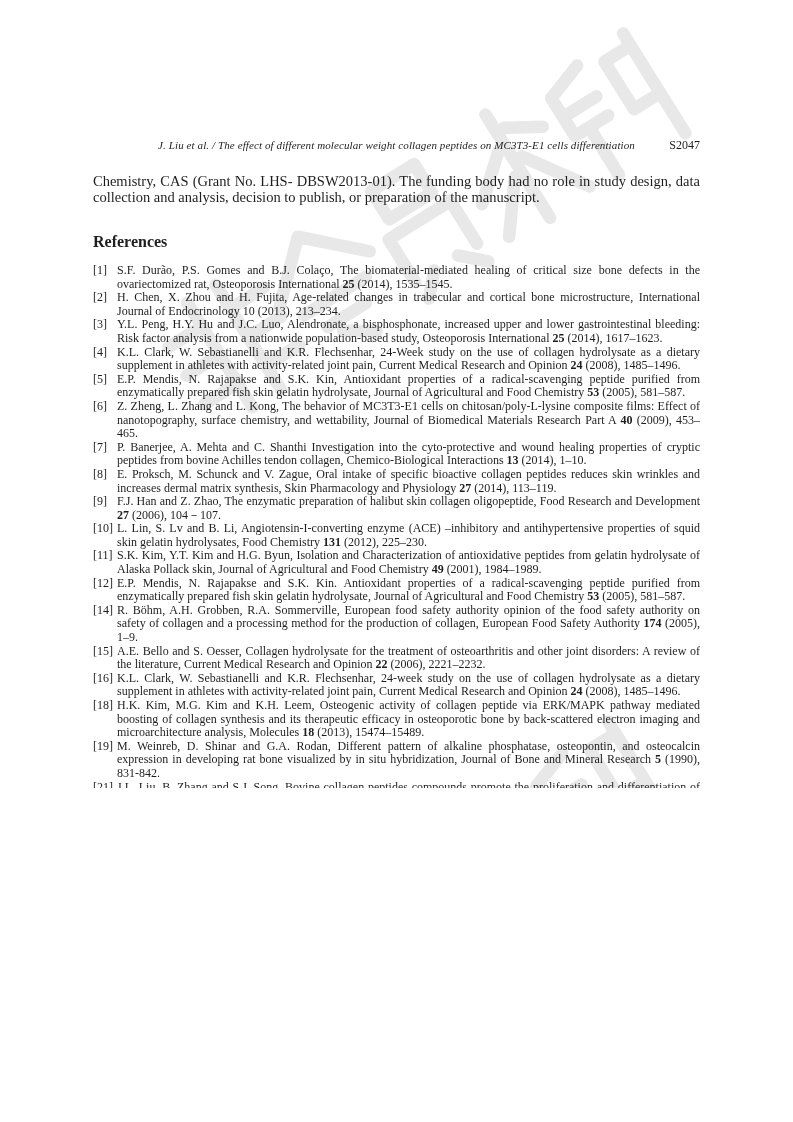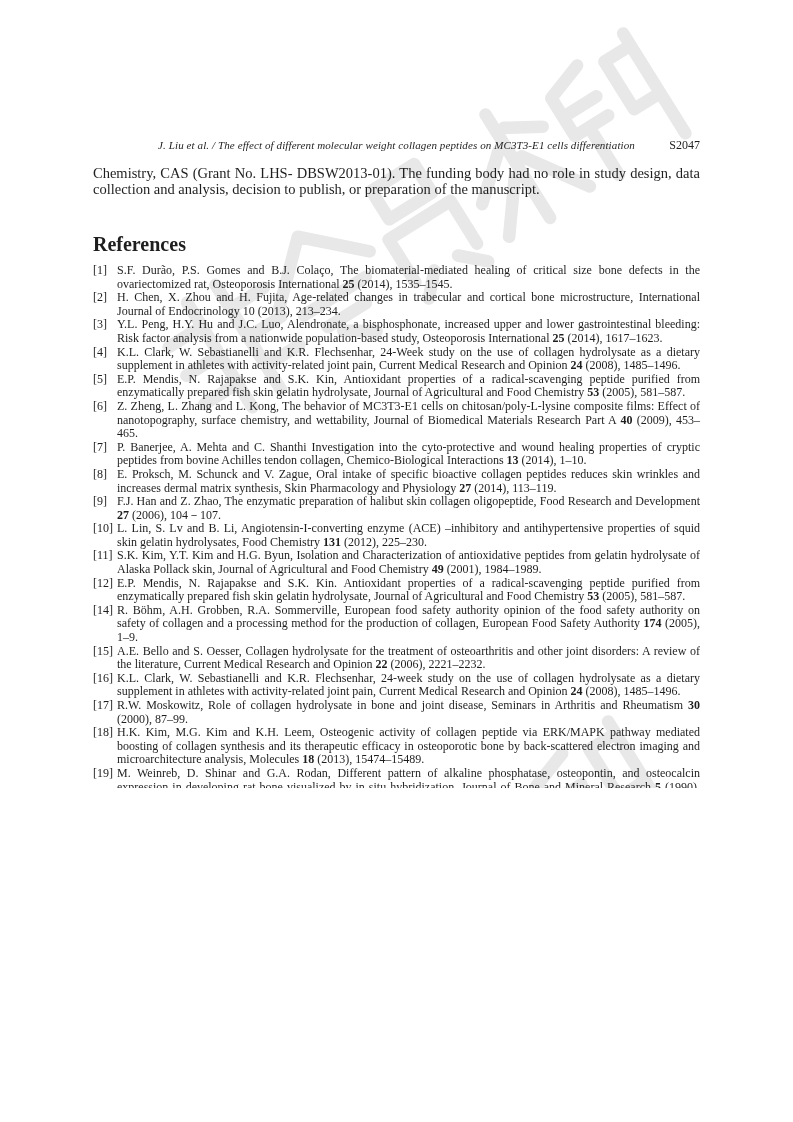--- a/index.html
+++ b/index.html
@@ -14,25 +14,25 @@
   .wm-top{left:131px;top:152px;transform:rotate(-32deg);}
   .wm-bottom{left:116px;top:840px;transform:rotate(-32deg);}
   .watermark path{stroke:currentColor;stroke-width:9;fill:none;
     stroke-linecap:round;stroke-linejoin:round;}
   
   .header{position:absolute;left:93px;top:139px;width:607px;height:16px;}
   .running-head{position:absolute;left:0;right:0;text-align:center;
     font-style:italic;font-size:11px;letter-spacing:0.1px;}
   .page-id{position:absolute;right:0;top:-1px;font-size:12px;}
   
-  .funding{position:absolute;left:93px;top:166px;width:607px;margin:0;
+  .funding{position:absolute;left:93px;top:174px;width:607px;margin:0;
     font-size:14.5px;line-height:15.9px;text-align:justify;}
   
   .refs-heading{position:absolute;left:93px;top:233px;margin:0;
-    font-size:20px;font-weight:bold;}
+    font-size:16px;font-weight:bold;}
   .refs-list{position:absolute;left:93px;top:264px;width:607px;
     font-size:12px;line-height:13.6px;}
   .ref-item{position:relative;padding-left:24px;text-align:justify;}
   .ref-label{position:absolute;left:0;top:0;}
   
   .page-number{position:absolute;left:0;top:1073px;width:100%;
     text-align:left;font-size:11.5px;}
 </style>
 </head>
 <body>
@@ -98,21 +98,20 @@
         <div class="ref-item"><span class="ref-label">[6]</span><span><span>Z. Zheng, L. Zhang and L. Kong, The behavior of MC3T3-E1 cells on chitosan/poly-L-lysine composite films: Effect of nanotopography, surface chemistry, and wettability, Journal of Biomedical Materials Research Part A </span><b>40</b><span> (2009), 453–465.</span></span></div>
         <div class="ref-item"><span class="ref-label">[7]</span><span><span>P. Banerjee, A. Mehta and C. Shanthi Investigation into the cyto-protective and wound healing properties of cryptic peptides from bovine Achilles tendon collagen, Chemico-Biological Interactions </span><b>13</b><span> (2014), 1–10.</span></span></div>
         <div class="ref-item"><span class="ref-label">[8]</span><span><span>E. Proksch, M. Schunck and V. Zague, Oral intake of specific bioactive collagen peptides reduces skin wrinkles and increases dermal matrix synthesis, Skin Pharmacology and Physiology </span><b>27</b><span> (2014), 113–119.</span></span></div>
         <div class="ref-item"><span class="ref-label">[9]</span><span><span>F.J. Han and Z. Zhao, The enzymatic preparation of halibut skin collagen oligopeptide, Food Research and Development </span><b>27</b><span> (2006), 104－107.</span></span></div>
         <div class="ref-item"><span class="ref-label">[10]</span><span><span>L. Lin, S. Lv and B. Li, Angiotensin-I-converting enzyme (ACE) –inhibitory and antihypertensive properties of squid skin gelatin hydrolysates, Food Chemistry </span><b>131</b><span> (2012), 225–230.</span></span></div>
         <div class="ref-item"><span class="ref-label">[11]</span><span><span>S.K. Kim, Y.T. Kim and H.G. Byun, Isolation and Characterization of antioxidative peptides from gelatin hydrolysate of Alaska Pollack skin, Journal of Agricultural and Food Chemistry </span><b>49</b><span> (2001), 1984–1989.</span></span></div>
         <div class="ref-item"><span class="ref-label">[12]</span><span><span>E.P. Mendis, N. Rajapakse and S.K. Kin. Antioxidant properties of a radical-scavenging peptide purified from enzymatically prepared fish skin gelatin hydrolysate, Journal of Agricultural and Food Chemistry </span><b>53</b><span> (2005), 581–587.</span></span></div>
         <div class="ref-item"><span class="ref-label">[14]</span><span><span>R. Böhm, A.H. Grobben, R.A. Sommerville, European food safety authority opinion of the food safety authority on safety of collagen and a processing method for the production of collagen, European Food Safety Authority </span><b>174</b><span> (2005), 1–9.</span></span></div>
         <div class="ref-item"><span class="ref-label">[15]</span><span><span>A.E. Bello and S. Oesser, Collagen hydrolysate for the treatment of osteoarthritis and other joint disorders: A review of the literature, Current Medical Research and Opinion </span><b>22</b><span> (2006), 2221–2232.</span></span></div>
         <div class="ref-item"><span class="ref-label">[16]</span><span><span>K.L. Clark, W. Sebastianelli and K.R. Flechsenhar, 24-week study on the use of collagen hydrolysate as a dietary supplement in athletes with activity-related joint pain, Current Medical Research and Opinion </span><b>24</b><span> (2008), 1485–1496.</span></span></div>
-        <div class="ref-item"><span class="ref-label">[17]</span><span><span>R.W. Moskowitz, Role of collagen hydrolysate in bone and joint disease, Seminars in Arthritis and Rheumatism </span><b>30</b><span> (2000), 87–99.</span></span></div>
         <div class="ref-item"><span class="ref-label">[18]</span><span><span>H.K. Kim, M.G. Kim and K.H. Leem, Osteogenic activity of collagen peptide via ERK/MAPK pathway mediated boosting of collagen synthesis and its therapeutic efficacy in osteoporotic bone by back-scattered electron imaging and microarchitecture analysis, Molecules </span><b>18</b><span> (2013), 15474–15489.</span></span></div>
         <div class="ref-item"><span class="ref-label">[19]</span><span><span>M. Weinreb, D. Shinar and G.A. Rodan, Different pattern of alkaline phosphatase, osteopontin, and osteocalcin expression in developing rat bone visualized by in situ hybridization, Journal of Bone and Mineral Research </span><b>5</b><span> (1990), 831-842.</span></span></div>
         <div class="ref-item"><span class="ref-label">[21]</span><span><span>J.L. Liu, B. Zhang and S.J. Song, Bovine collagen peptides compounds promote the proliferation and differentiation of MC3T3-E1 pre-osteoblasts, PLoS One </span><b>9</b><span> (2014), e99920.</span></span></div>
       </div>
 
     <div class="page-number">108</div>
 
   </div>
 </div>
 

